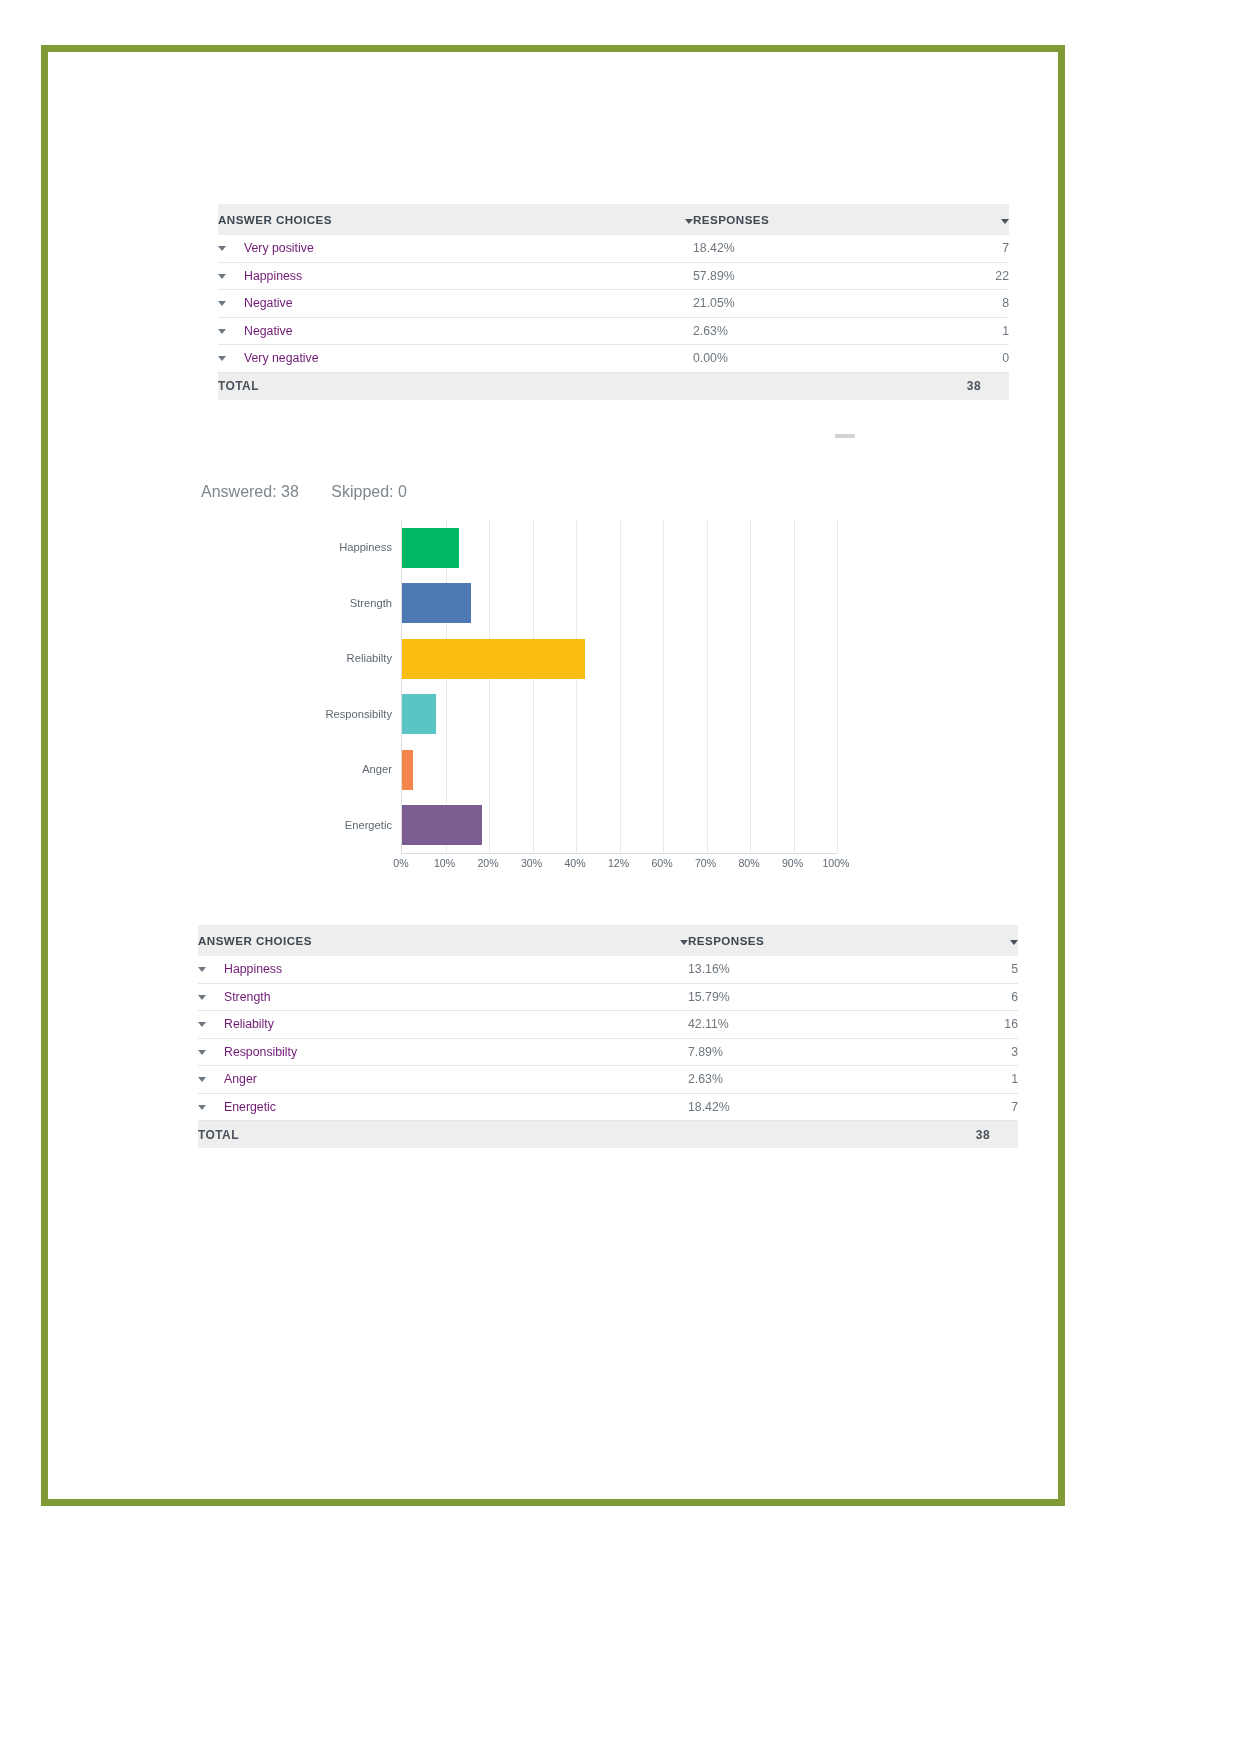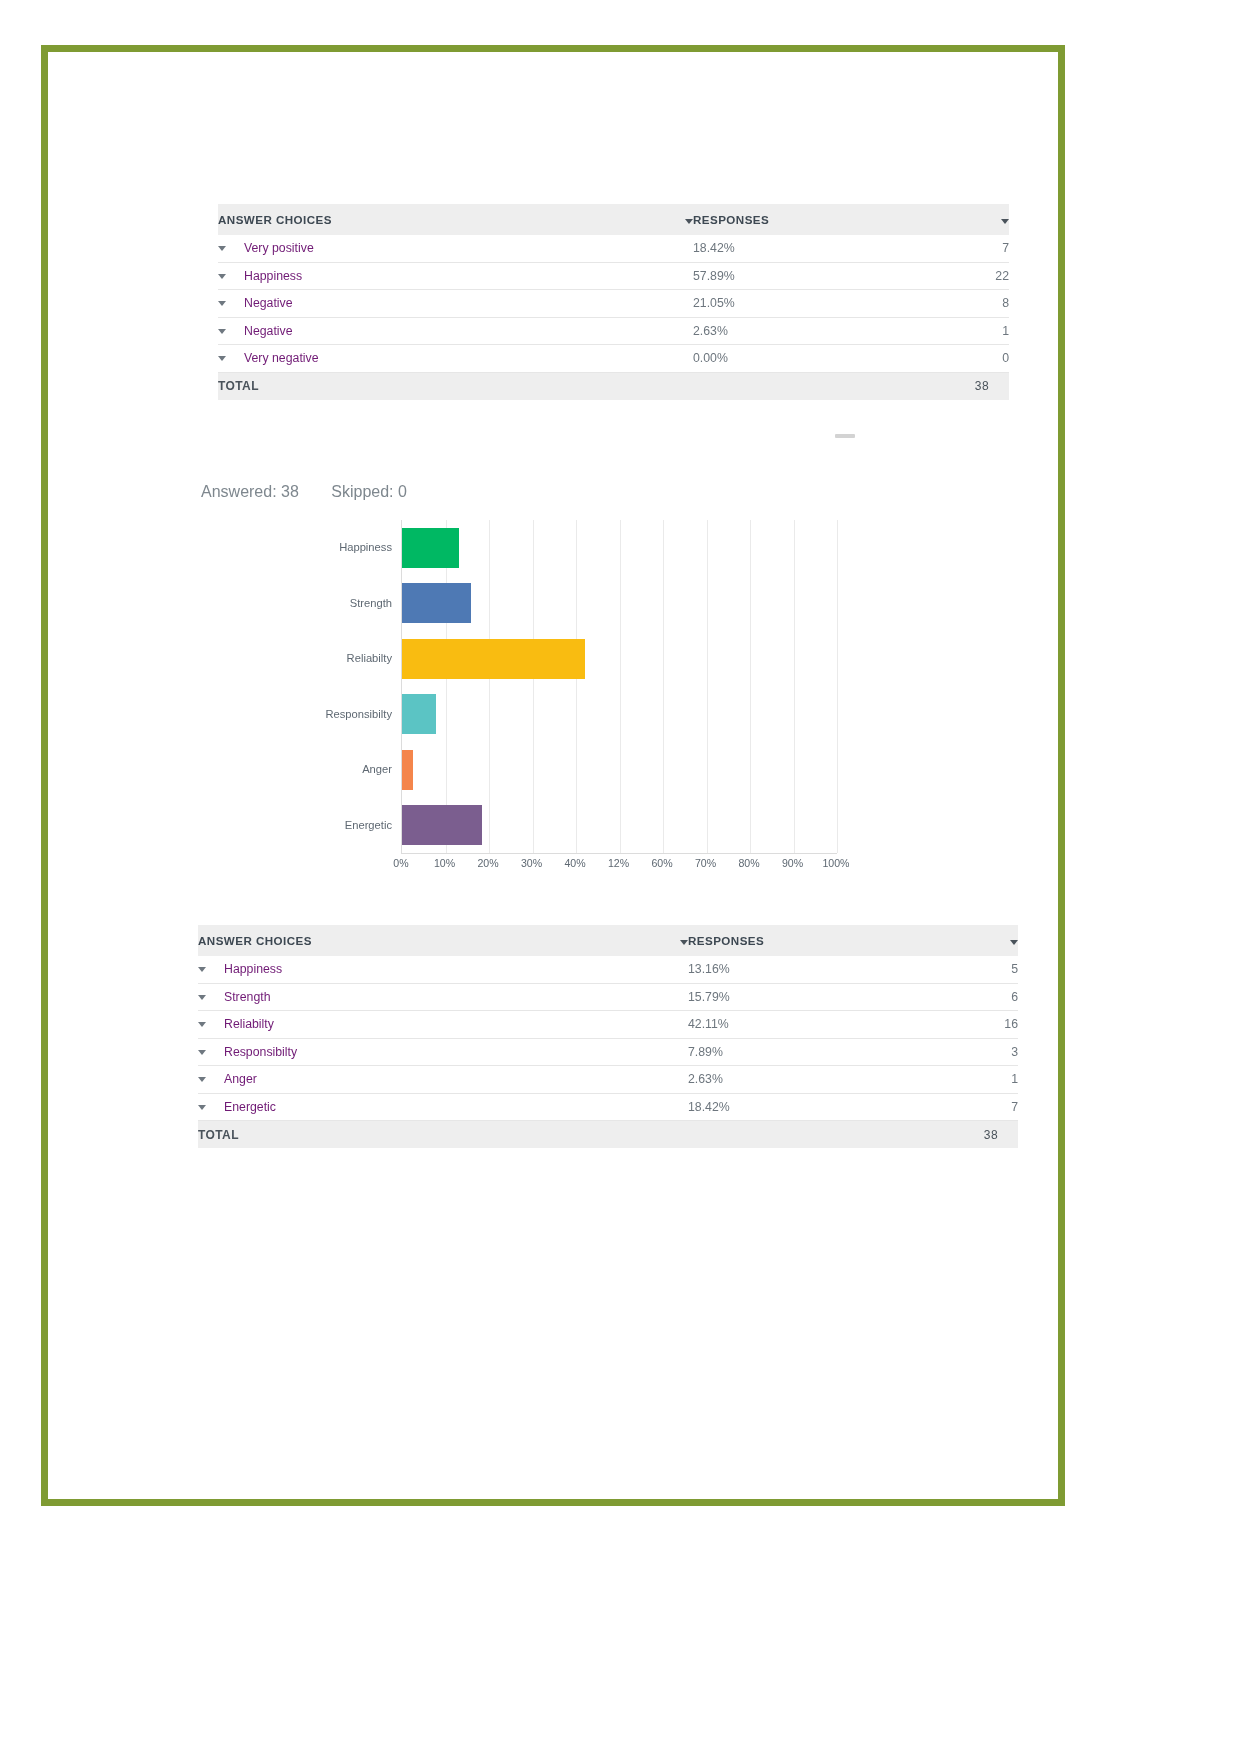--- a/index.html
+++ b/index.html
@@ -61,21 +61,21 @@
   .row-label{color:#701a75;font-size:12.3px;}
   .total-row td{
     background:#eeeeee;
     color:#4a535b;
     font-weight:bold;
     font-size:12px;
     letter-spacing:.4px;
     border-bottom:none;
     height:27px;
   }
-  .total-row .c-num{font-weight:normal;color:#4a535b;padding-right:20px;}
+  .total-row .c-num{font-weight:bold;color:#4a535b;padding-right:28px;}
   .caret{
     display:inline-block;
     width:0;height:0;
     border-left:4.5px solid transparent;
     border-right:4.5px solid transparent;
     border-top:5px solid #6f7880;
   }
   .caret-hdr{
     display:inline-block;
     width:0;height:0;

